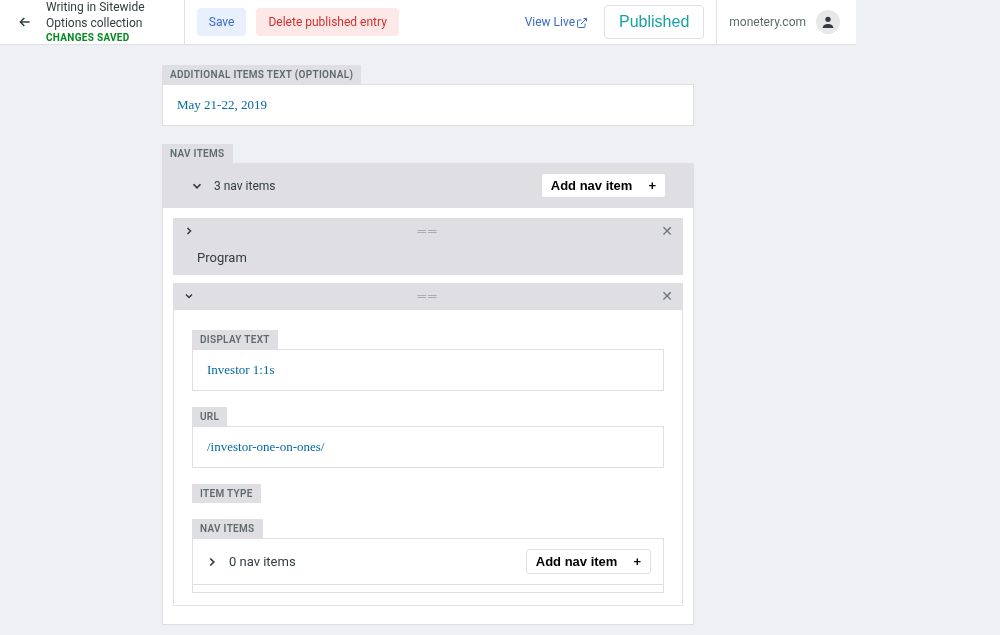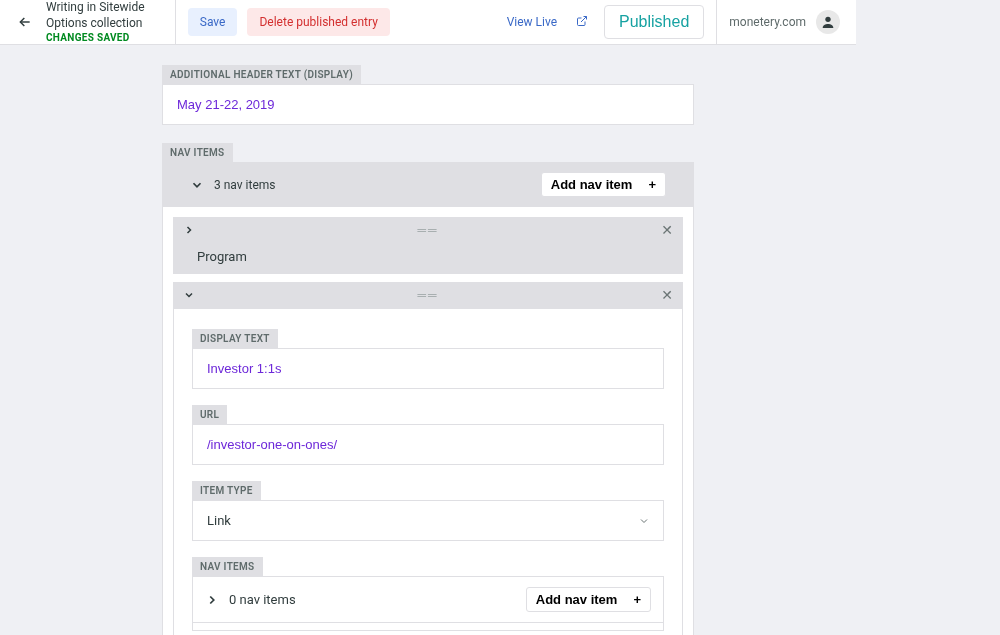--- a/index.html
+++ b/index.html
@@ -8,32 +8,32 @@
 .topbar { background: #fff; height: 45px; border-bottom: 1px solid #dfdfe3; display: flex; align-items: center; padding: 0 16px; }
 .back-btn { width: 18px; height: 18px; display: flex; align-items: center; justify-content: center; cursor: pointer; margin-right: 12px; }
 .title-block { line-height: 1.3; flex: 1; }
 .title-block .line1 { font-size: 12px; color: #313d3e; }
 .title-block .line2 { font-size: 10px; font-weight: 700; color: #008a20; letter-spacing: 0.3px; }
 .divider-v { width: 1px; height: 45px; background: #dfdfe3; margin: 0 12px; }
 .btn { border: none; border-radius: 4px; padding: 7px 12px; font-size: 12px; cursor: pointer; font-family: inherit; }
 .btn-save { background: #e8f0fe; color: #3a69c7; }
 .btn-delete { background: #fde8e8; color: #d32f2f; margin-left: 10px; }
 .spacer { flex: 1; }
-.view-live { color: #3a69c7; font-size: 12px; cursor: pointer; display: flex; align-items: flex-start; gap: 19px; margin-right: 16px; }
+.view-live { color: #3a69c7; font-size: 12px; cursor: pointer; display: flex; align-items: flex-end; gap: 1px; margin-right: 16px; }
 .btn-published { background: #fff; border: 1px solid #dfdfe3; color: #17a2a2; border-radius: 4px; padding: 7px 14px; font-size: 16px; cursor: pointer; }
 .site-name { font-size: 12px; color: #5f6b6b; margin-left: 0; }
 .avatar { width: 24px; height: 24px; border-radius: 50%; background: #e8e8e8; display: flex; align-items: center; justify-content: center; margin-left: 10px; }
 .avatar svg { width: 16px; height: 16px; }
 .content-scroll { flex: 1; overflow-y: auto; }
 .content-scroll::-webkit-scrollbar { width: 10px; }
 .content-scroll::-webkit-scrollbar-track { background: #eff0f4; }
 .content-scroll::-webkit-scrollbar-thumb { background: #c7c9ce; border-radius: 5px; }
 .content { width: 532px; margin: 0 auto; padding: 20px 0 40px; }
 .field-label { display: inline-block; background: #dfdfe3; color: #5f6b6b; font-size: 10px; font-weight: 600; letter-spacing: 0.3px; padding: 4px 8px; }
-.text-input { width: 100%; border: 1px solid #dfdfe3; background: #fff; padding: 12px 14px; font-size: 13px; color: #6d28d9; font-family: Liberation Sans, sans-serif; border-radius: 0; }
+.text-input { width: 100%; border: 1px solid #dfdfe3; background: #fff; padding: 12px 14px; font-size: 13px; color: #0369a1; font-family: Liberation Serif, serif; border-radius: 0; }
 .section-gap { height: 18px; }
 .list-header { background: #dfdfe3; display: flex; align-items: center; padding: 10px 28px; }
 .list-header .chev { margin-right: 10px; display: flex; }
 .list-header .summary { font-size: 12px; color: #313d3e; }
 .add-btn { margin-left: auto; background: #fff; border: 1px solid #dfdfe3; border-radius: 3px; padding: 4px 9px; font-size: 13px; font-weight: 600; cursor: pointer; display: flex; align-items: center; gap: 16px; }
 .list-body { background: #fff; border-left: 1px solid #dfdfe3; border-right: 1px solid #dfdfe3; border-bottom: 1px solid #dfdfe3; padding: 10px; }
 .list-item-bar { background: #dfdfe3; display: flex; align-items: center; padding: 6px 10px; position: relative; }
 .list-item-bar .chev { display: flex; }
 .drag-handle { position: absolute; left: 50%; transform: translateX(-50%); color: #98a1a1; font-size: 12px; letter-spacing: 2px; }
 .close-x { margin-left: auto; color: #6a7474; cursor: pointer; font-size: 14px; line-height: 1; }
@@ -82,21 +82,21 @@
           <circle cx="12" cy="8" r="4"></circle>
           <path d="M4 21c0-4 4-6 8-6s8 2 8 6"></path>
         </svg>
     </div>
   </div>
 
   <div class="content-scroll">
     <div class="content">
 
       <div>
-        <div class="field-label">ADDITIONAL HEADER TEXT (DISPLAY)</div>
+        <div class="field-label">ADDITIONAL ITEMS TEXT (OPTIONAL)</div>
         <input class="text-input" type="text" value="May 21-22, 2019" style="">
       </div>
 
       <div class="section-gap"></div>
 
       <div class="field-label">NAV ITEMS</div>
 
       <div class="list-header">
         <span class="chev">
           <svg width="14" height="14" viewBox="0 0 24 24" fill="none" stroke="#313d3e" stroke-width="3">
@@ -142,30 +142,20 @@
               <input class="text-input" type="text" value="Investor 1:1s" style="">
             </div>
 
             <div class="inner-field">
               <div class="field-label">URL</div>
               <input class="text-input" type="text" value="/investor-one-on-ones/" style="">
             </div>
 
             <div class="inner-field">
               <div class="field-label">ITEM TYPE</div>
-              <div class="select-wrap">
-                <select class="select-input">
-                  <option>Link</option>
-                </select>
-                <span class="select-caret">
-                  <svg width="12" height="12" viewBox="0 0 24 24" fill="none" stroke="#6a7474" stroke-width="2">
-                      <polyline points="6 9 12 15 18 9"></polyline>
-                    </svg>
-                </span>
-              </div>
             </div>
 
             <div>
               <div class="field-label">NAV ITEMS</div>
               <div class="nested-list-header">
                 <span class="chev">
                   <svg width="14" height="14" viewBox="0 0 24 24" fill="none" stroke="#313d3e" stroke-width="3">
                       <polyline points="9 18 15 12 9 6"></polyline>
                     </svg>
                 </span>

